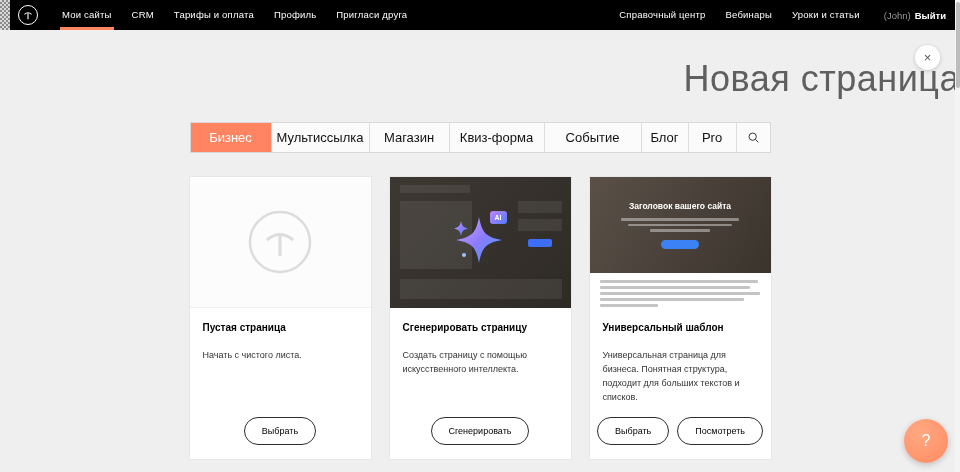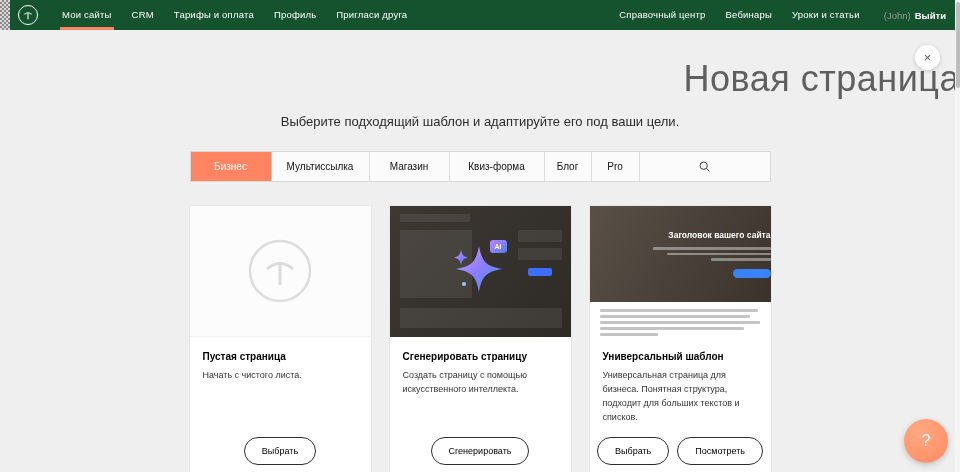--- a/index.html
+++ b/index.html
@@ -7,21 +7,21 @@
   body {
     font-family:"Liberation Sans", sans-serif;
     background:#efefef;
     overflow:hidden;
     position:relative;
   }
   .screen { width:960px; height:472px; position:relative; overflow:hidden; }
 
   
   .navbar {
-    height:30px; background:#14532d; color:#fff;
+    height:30px; background:#000000; color:#fff;
     display:flex; align-items:center; padding:0 14px 0 0;
     position:relative; z-index:5;
   }
   .edge-texture {
     width:10px; height:30px; flex:0 0 10px;
     background:repeating-conic-gradient(#8a8a8a 0% 25%, #d9d9d9 0% 50%) 0 0 / 4px 4px;
   }
   .logo {
     width:20px; height:20px; border-radius:50%;
     border:1.5px solid #fff; margin:0 14px 0 8px;
@@ -60,21 +60,21 @@
     z-index:6; border:none;
   }
 
   
   .tabs {
     width:581px; margin:22px auto 0; display:flex; height:31px;
     border:1px solid #d8d8d8; background:#fbfbfb;
   }
   .tab {
     display:flex; align-items:center; justify-content:center;
-    font-size:10px; color:#111; cursor:pointer;
+    font-size:13px; color:#111; cursor:pointer;
     border-left:1px solid #dedede; background:#fbfbfb;
     white-space:nowrap;
   }
   .tab:first-child { border-left:none; }
   .tab.active { background:#ff8562; color:#fff; border-left:none; }
   .t1{width:80px;} .t2{width:80px;} .t3{width:98px;} .t4{width:95px;}
   .t5{width:97px;} .t6{width:47px;} .t7{width:48px;}
   .tab-search { flex:1; }
 
   
@@ -89,36 +89,36 @@
   .ai-star { position:absolute; left:58px; top:30px; }
   .ai-badge {
     position:absolute; left:100px; top:34px; width:17px; height:13px;
     border-radius:3px; background:linear-gradient(135deg,#c084fc,#4f7cf6);
     color:#fff; font-size:7px; font-weight:bold;
     display:flex; align-items:center; justify-content:center;
   }
   .thumb-universal { background:#fff; }
   .hero {
     height:96px; background:linear-gradient(120deg,#5a5048,#3a332c);
-    display:flex; flex-direction:column; align-items:flex-end; padding-top:24px;
+    display:flex; flex-direction:column; align-items:center; padding-top:24px;
   }
   .hero-title { color:#fff; font-size:8.5px; font-weight:bold; }
   .hero-line { height:2.5px; background:rgba(255,255,255,.4); border-radius:1px; margin-top:3px; }
   .hl1{width:118px; margin-top:7px;} .hl2{width:104px;} .hl3{width:60px;}
   .hero-cta {
     margin-top:8px; width:38px; height:9px; border-radius:5px;
     background:#3b82f6; border:none; cursor:pointer;
   }
   .thumb-white-sec { padding:7px 10px 0; }
   .tw-line { height:2.5px; background:#c4c4c4; border-radius:1px; margin-bottom:3.5px; }
   .twl1{width:158px;} .twl2{width:150px;} .twl3{width:160px;} .twl4{width:144px;} .twl5{width:58px;}
 
   .card-body { padding:14px 13px 14px; display:flex; flex-direction:column; flex:1; }
   .card-title { font-size:10px; font-weight:bold; color:#000; }
-  .card-desc { font-size:9px; color:#333; line-height:1.55; margin-top:7px; }
+  .card-desc { font-size:9px; color:#333; line-height:1.55; margin-top:16px; }
   .card-actions { margin-top:auto; padding-top:12px; display:flex; gap:8px;justify-content:center; }
   .pill-btn {
     border:1px solid #2d2d2d; background:transparent; border-radius:14px;
     font-size:9px; color:#000; padding:8px 17px; cursor:pointer;
     font-family:"Liberation Sans", sans-serif; white-space:nowrap;
   }
 
   
   .help-btn {
     position:absolute; right:12px; bottom:9px; width:44px; height:44px;
@@ -160,27 +160,27 @@
         <span class="uname">(John)</span><span class="logout">Выйти</span>
       </div>
     </div>
   </div>
 
   <button class="close-btn">
     <span>×</span>
   </button>
 
   <h1 class="page-title">Новая страница</h1>
-  <p class="page-subtitle">Выберите подходящий шаблон и адаптируйте его под ваши цели.</p>
 
   <div class="tabs">
     <div class="tab t1 active">Бизнес</div>
     <div class="tab t3">Мультиссылка</div>
     <div class="tab t2">Магазин</div>
     <div class="tab t4">Квиз-форма</div>
+    <div class="tab t5">Событие</div>
     <div class="tab t6">Блог</div>
     <div class="tab t7">Pro</div>
     <div class="tab tab-search">
       <svg width="13" height="13" viewBox="0 0 16 16">
         <circle cx="7" cy="7" r="4.5" stroke="#333" stroke-width="1.2" fill="none"></circle>
         <line x1="10.5" y1="10.5" x2="14" y2="14" stroke="#333" stroke-width="1.2"></line>
       </svg>
     </div>
   </div>
 

